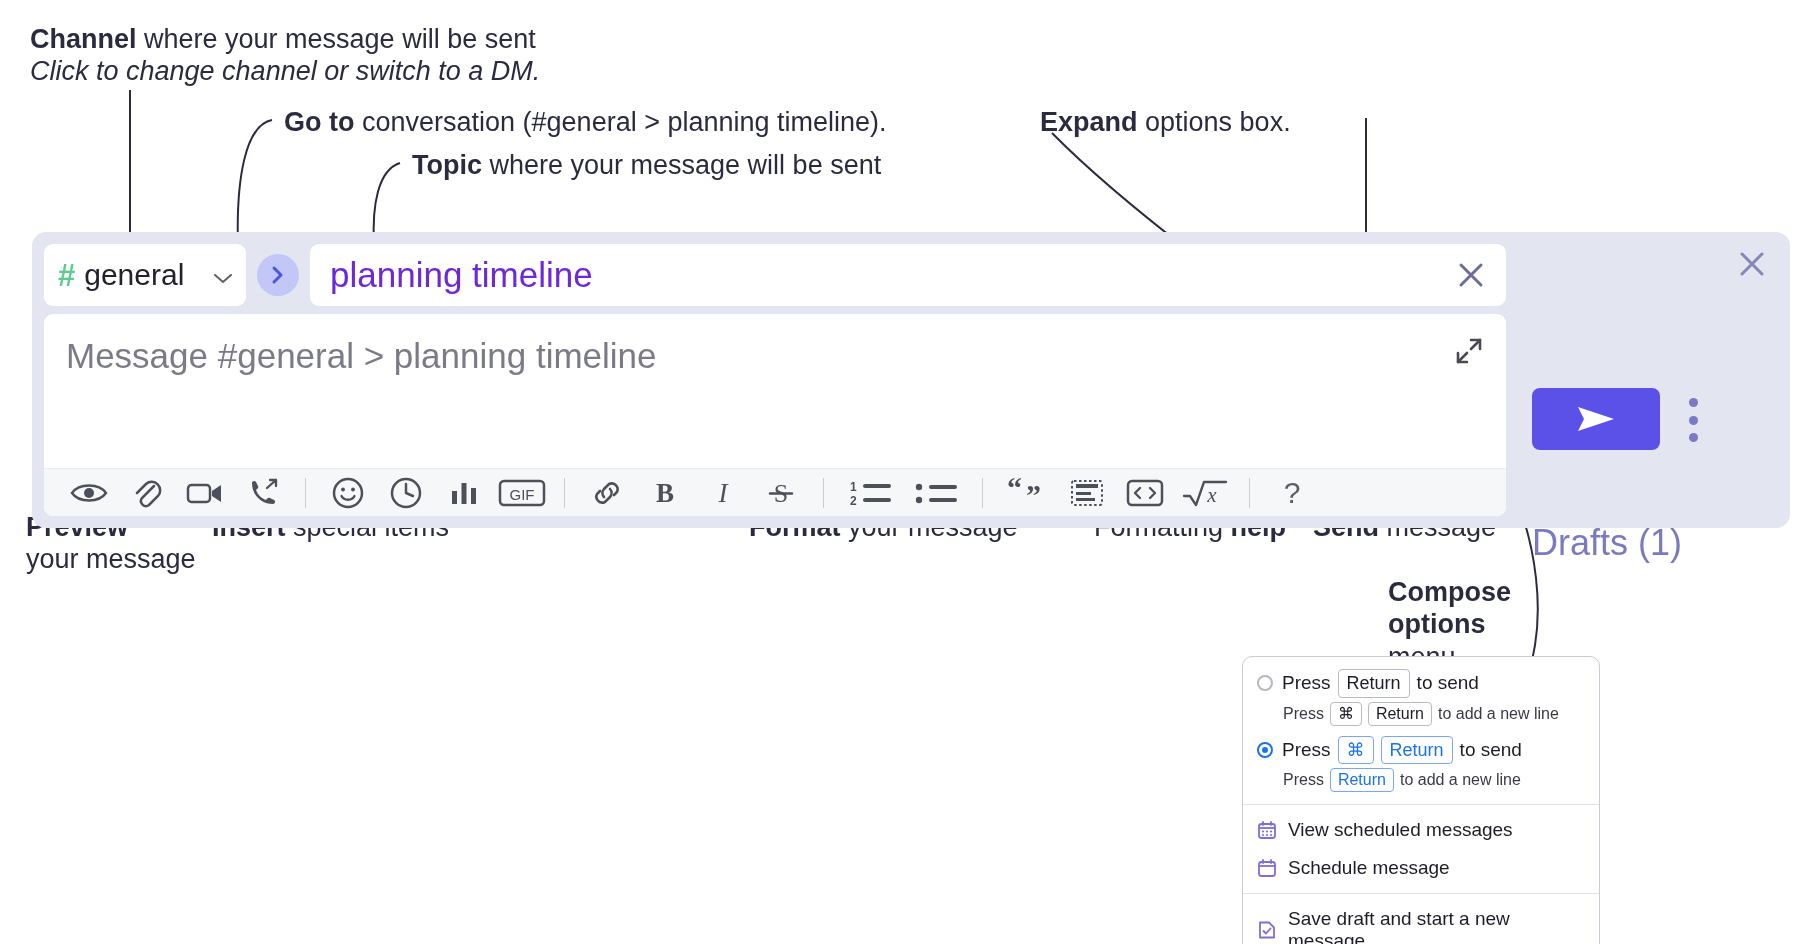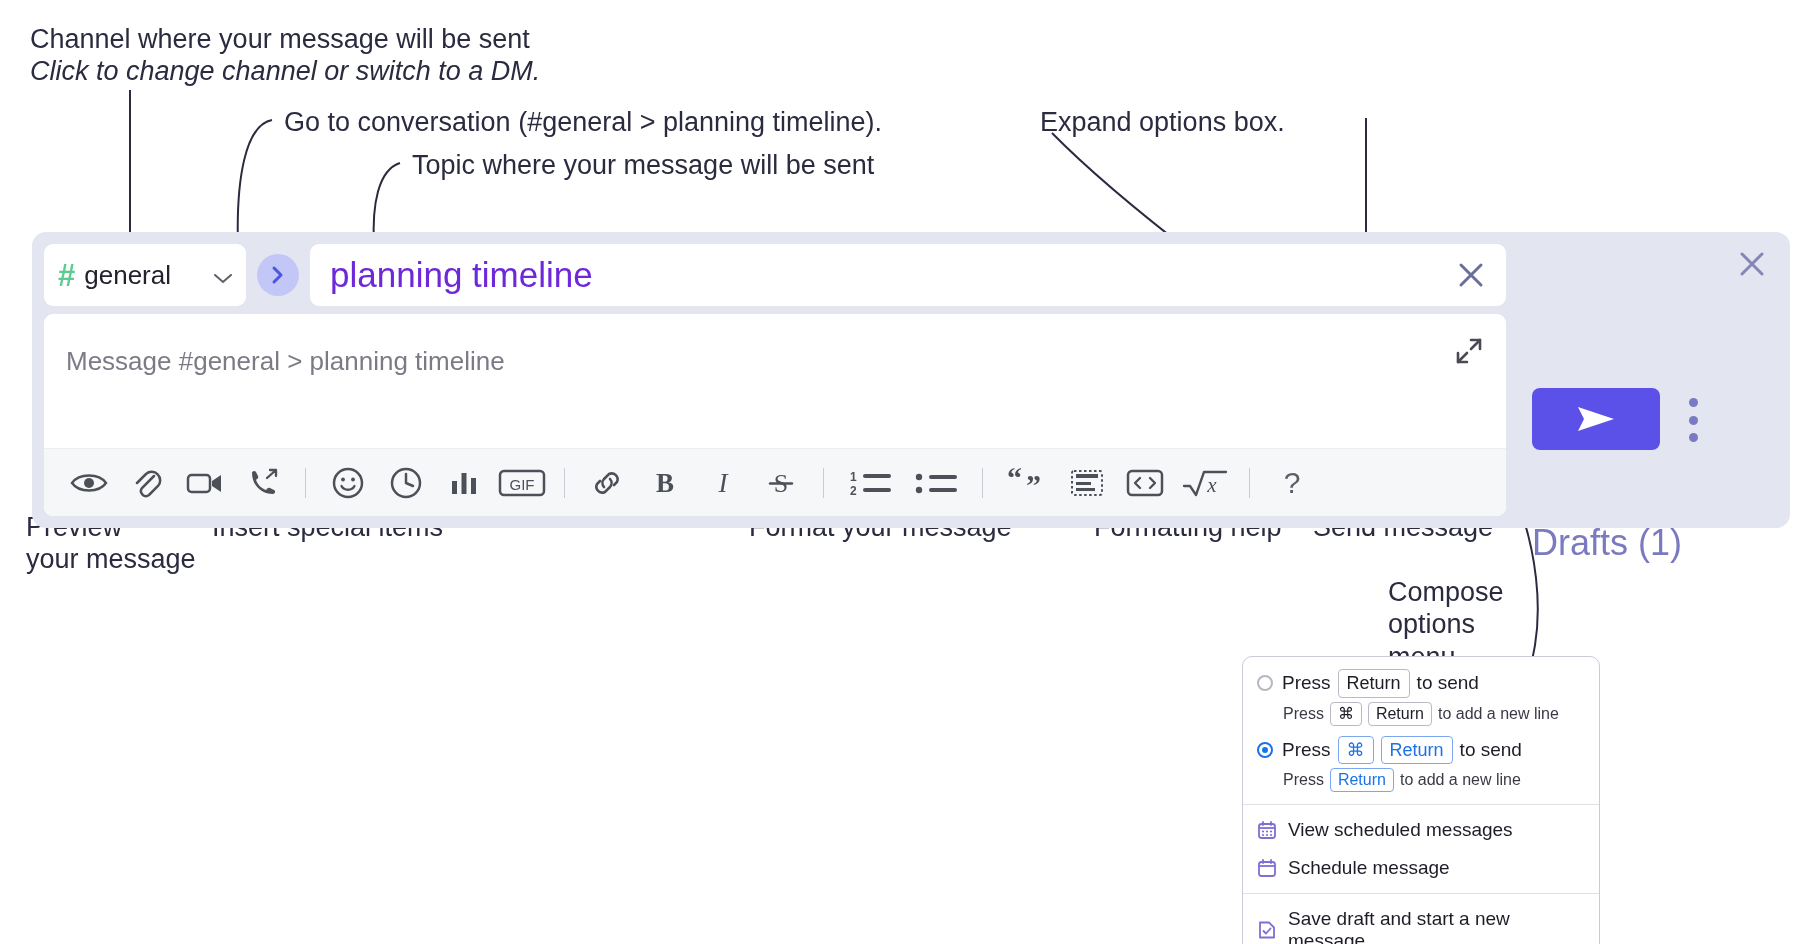--- a/index.html
+++ b/index.html
@@ -12,21 +12,21 @@
   #stage { position: relative; width: 1814px; height: 944px; }
 
   
   .anno {
     position: absolute;
     color: #2b2b40;
     font-size: 27px;
     line-height: 1.17;
     white-space: nowrap;
   }
-  .anno b { font-weight: 400; }
+  .anno b { font-weight: 700; }
   .anno .it { font-style: italic; }
 
   
   #lines { position: absolute; inset: 0; pointer-events: none; }
 
   
   #compose {
     position: absolute;
     left: 32px; top: 232px;
     width: 1758px; height: 296px;
@@ -44,21 +44,21 @@
   .channel-pill {
     width: 202px; height: 62px;
     background: #fff;
     border-radius: 9px;
     display: flex; align-items: center;
     padding: 0 14px;
     gap: 9px;
     cursor: pointer;
   }
   .hash { color: #5ccb8f; font-size: 31px; font-weight: 700; line-height: 1; }
-  .channel-name { font-size: 26px; color: #22222e; }
+  .channel-name { font-size: 30px; color: #22222e; }
   .chev { margin-left: auto; width: 18px; height: 10px; }
   .goto-btn {
     width: 42px; height: 42px;
     margin: 0 11px;
     border-radius: 50%;
     background: #c3c7f7;
     display: flex; align-items: center; justify-content: center;
     cursor: pointer;
   }
   .topic-field {
@@ -72,28 +72,28 @@
 
   
   .msg-body {
     position: absolute; left: 0; top: 70px;
     width: 100%; height: 202px;
     background: #fff;
     border-radius: 9px;
     overflow: hidden;
   }
   .msg-placeholder {
-    position: absolute; left: 22px; top: 32px;
-    font-size: 26px; color: #7b7b86;
+    position: absolute; left: 22px; top: 22px;
+    font-size: 35px; color: #7b7b86;
   }
   .expand-btn { position: absolute; right: 22px; top: 22px; width: 30px; height: 30px; cursor: pointer; }
 
   .toolbar {
     position: absolute; left: 0; bottom: 0;
-    width: 100%; height: 68px;
+    width: 100%; height: 48px;
     background: #f6f7f9;
     border-top: 1px solid #eceef1;
     display: flex; align-items: center;
     padding-left: 16px;
     gap: 0px;
   }
   .tb { width: 58px; height: 58px; display: flex; align-items: center; justify-content: center; cursor: pointer; }
   .tb svg { display: block; }
   .tb-sep { width: 1px; height: 30px; background: #c9ccd4; margin: 0 13px; }
   .tb-help { font-size: 30px; color: #5d5f68; font-weight: 400; }

